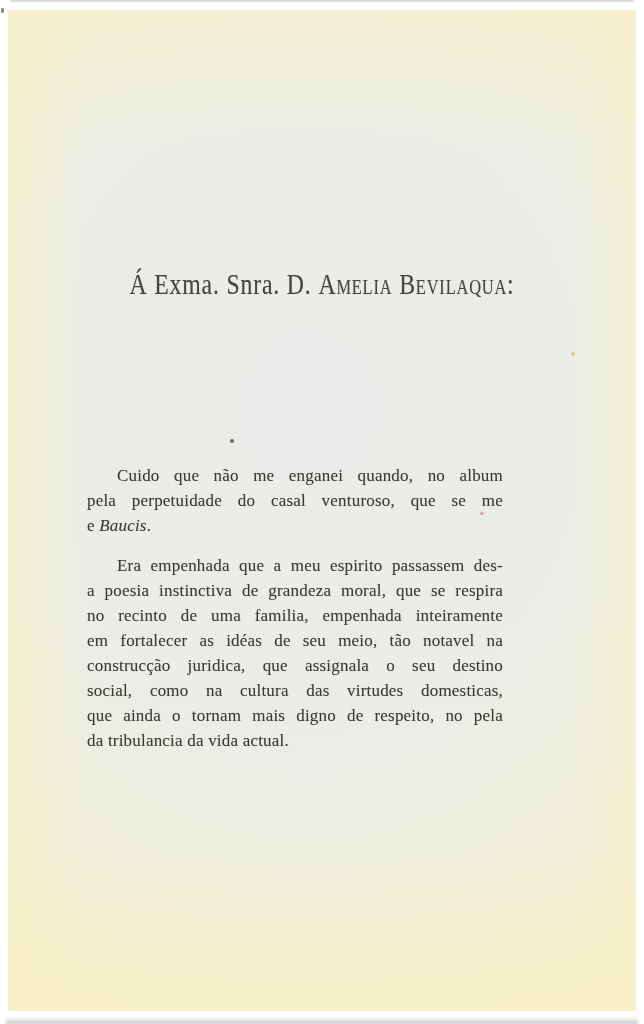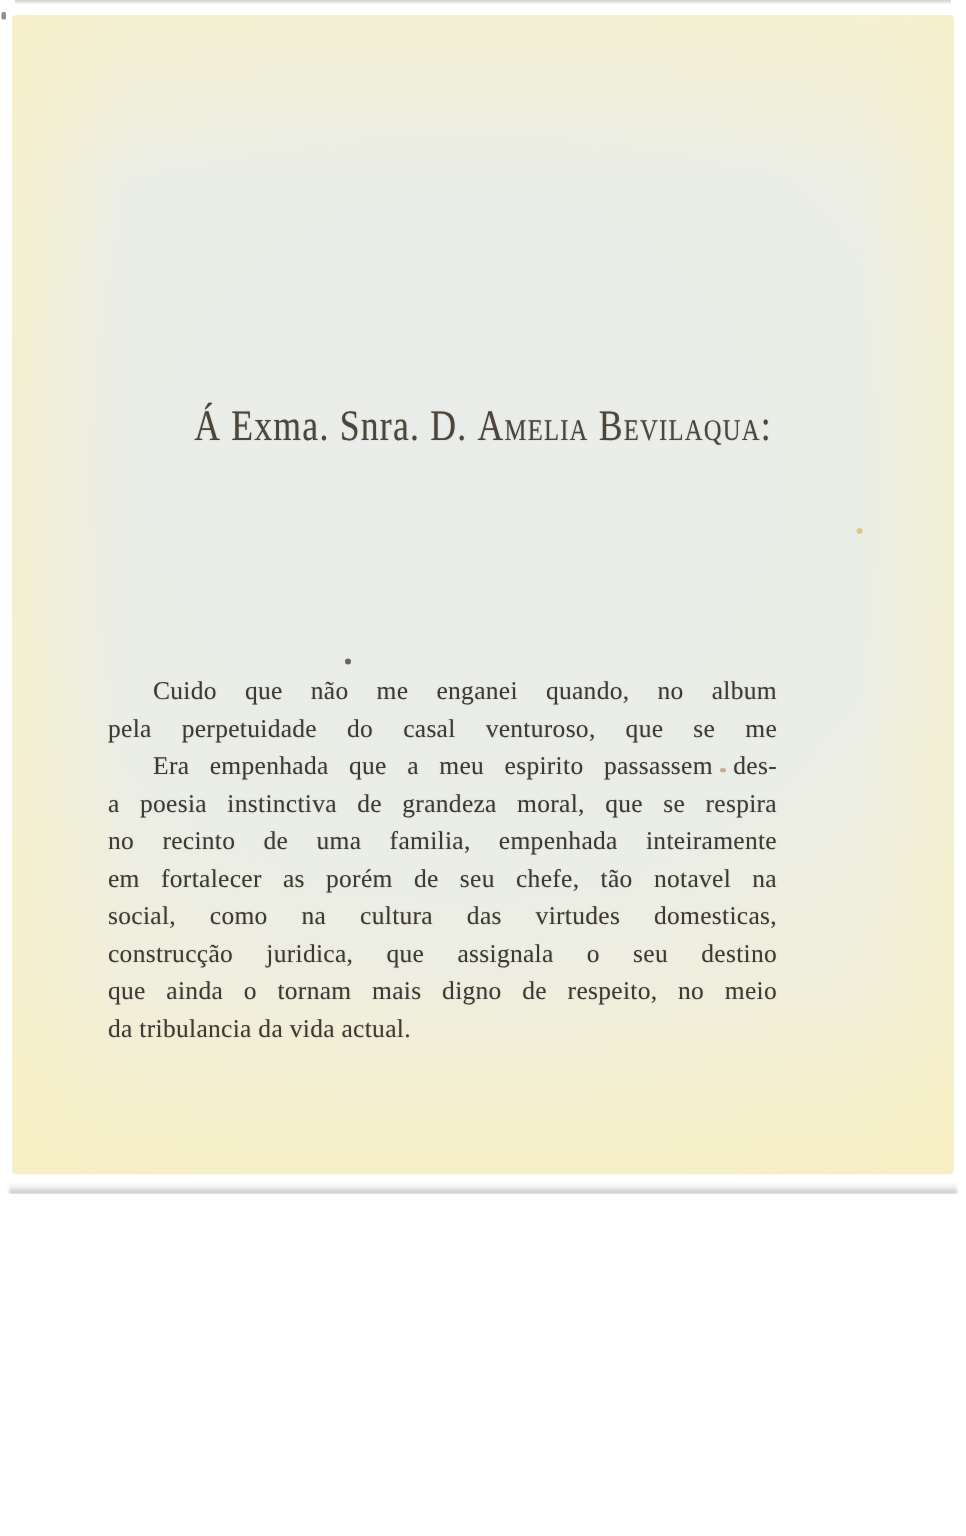--- a/index.html
+++ b/index.html
@@ -3,21 +3,21 @@
 <meta charset="utf-8">
 <style>
   html, body {
     margin: 0;
     padding: 0;
     background: #ffffff;
   }
   .viewport {
     position: relative;
     width: 644px;
-    height: 796px;
+    height: 1024px;
     background: #ffffff;
     overflow: hidden;
     font-family: "Liberation Serif", "DejaVu Serif", serif;
   }
   
   .scan-edge-top {
     position: absolute;
     left: 10px; right: 10px; top: 0;
     height: 3px;
     background: linear-gradient(to bottom, rgba(150,150,148,0.45), rgba(150,150,148,0));
@@ -62,21 +62,21 @@
     position: absolute;
     left: 72px;
     top: 448px;
     width: 446px;
     font-size: 17px;
     line-height: 25px;
     color: #3e3933;
     letter-spacing: 0.2px;
     text-shadow: 0 0 1px rgba(62,57,51,0.28);
   }
-  .paragraph { margin: 0; }
+  .paragraph { margin: 15px; }
   .line {
     text-align: justify;
     text-align-last: justify;
   }
   .line.first { text-indent: 30px; }
   .line.last { text-align-last: left; }
   .line i { font-style: italic; }
   
   .speck {
     position: absolute;
@@ -100,28 +100,29 @@
   <div class="speck speck-3"></div>
 
   <div class="heading">
     <span>Á Exma. Snra. D. </span><span class="sc">Amelia Bevilaqua:</span>
   </div>
 
   <div class="body-text">
       <div class="paragraph">
         <div class="line first">Cuido que não me enganei quando, no album</div>
         <div class="line">pela perpetuidade do casal venturoso, que se me</div>
+        <div class="line last">e <i>Baucis</i>.</div>
       </div>
       <div class="paragraph">
         <div class="line first">Era empenhada que a meu espirito passassem des-</div>
         <div class="line">a poesia instinctiva de grandeza moral, que se respira</div>
         <div class="line">no recinto de uma familia, empenhada inteiramente</div>
-        <div class="line">em fortalecer as porém de seu chefe, tão notavel na</div>
+        <div class="line">em fortalecer as idéas de seu meio, tão notavel na</div>
+        <div class="line">construcção juridica, que assignala o seu destino</div>
         <div class="line">social, como na cultura das virtudes domesticas,</div>
-        <div class="line">construcção juridica, que assignala o seu destino</div>
-        <div class="line">que ainda o tornam mais digno de respeito, no meio</div>
+        <div class="line">que ainda o tornam mais digno de respeito, no pela</div>
         <div class="line last">da tribulancia da vida actual.</div>
       </div>
     </div>
 
   <div class="scan-edge-top"></div>
   <div class="scan-edge-bottom"></div>
 </div>
 
 </body></html>

